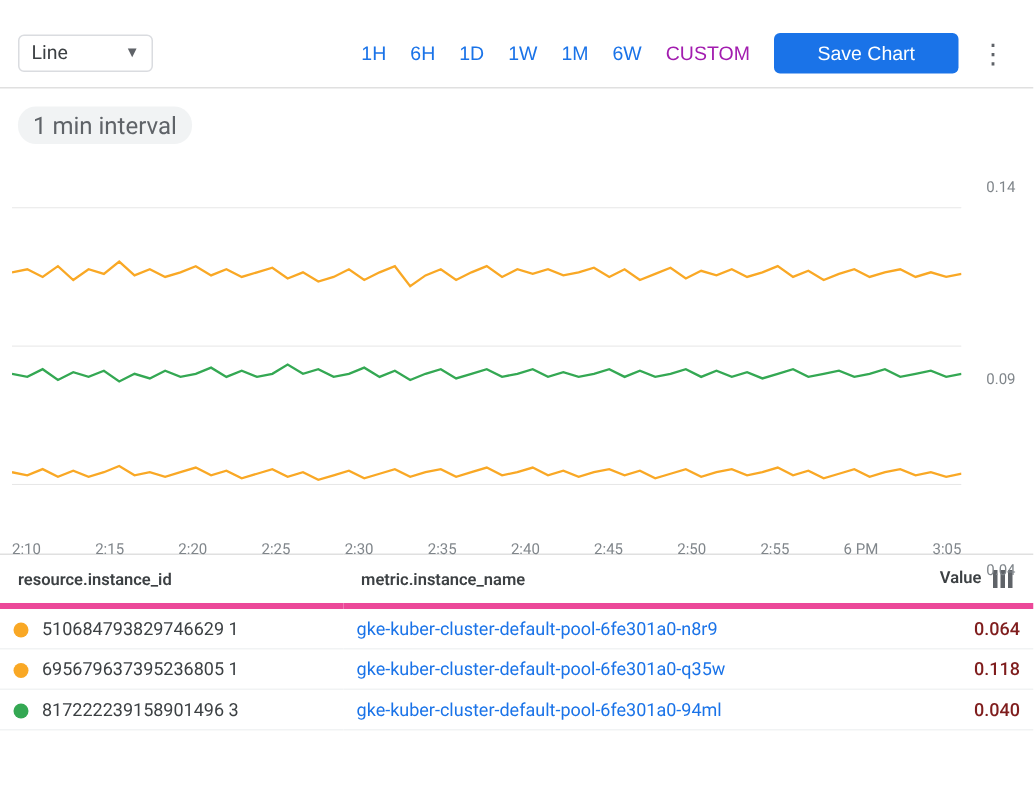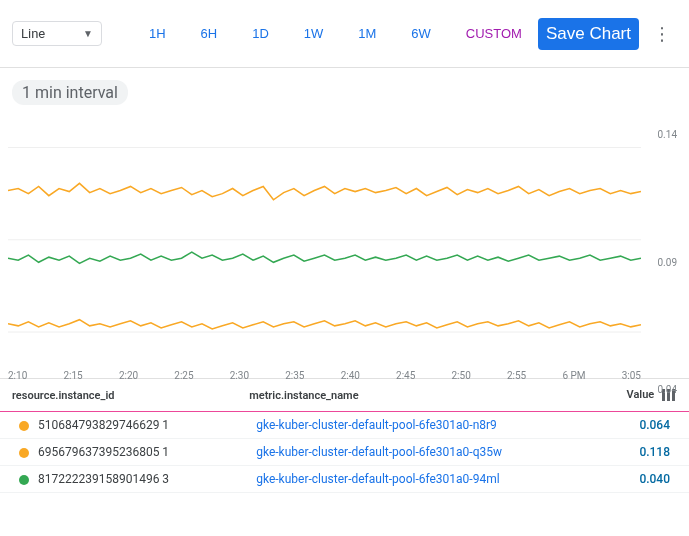--- a/index.html
+++ b/index.html
@@ -3,22 +3,23 @@
   <meta charset="utf-8">
   <style>
     * { box-sizing: border-box; margin: 0; padding: 0; }
     body { font-family: 'Roboto', Arial, sans-serif; font-size: 13px; background: #fff; color: #333; width: 689px; height: 536px; overflow: hidden; }
 
     .toolbar {
       display: flex;
       align-items: center;
       padding: 8px 12px;
       border-bottom: 1px solid #e0e0e0;
-      height: 68px;
+      height: 46px;
       gap: 8px;
+      margin-top: 13px;
     }
 
     .chart-type-select {
       display: flex;
       align-items: center;
       border: 1px solid #dadce0;
       border-radius: 4px;
       padding: 4px 8px;
       cursor: pointer;
       min-width: 90px;
@@ -31,21 +32,21 @@
       font-size: 10px;
       color: #5f6368;
       margin-left: 8px;
     }
 
     .spacer { flex: 1; }
 
     .time-buttons {
       display: flex;
       align-items: center;
-      gap: 19px;
+      gap: 0;
     }
 
     .time-btn {
       padding: 4px 8px;
       font-size: 13px;
       color: #1a73e8;
       background: none;
       border: none;
       cursor: pointer;
       border-radius: 4px;
@@ -57,26 +58,26 @@
       font-size: 13px;
       color: #a21caf;
       background: none;
       border: none;
       cursor: pointer;
       border-radius: 4px;
       font-weight: 500;
     }
 
     .save-chart-btn {
-      padding: 6px 8px;
+      padding: 6px 29px;
       background: #1a73e8;
       color: #fff;
       border: none;
       border-radius: 4px;
-      font-size: 17px;
+      font-size: 13px;
       cursor: pointer;
       font-weight: 500;
     }
 
     .more-btn {
       padding: 4px 6px;
       background: none;
       border: none;
       cursor: pointer;
       color: #5f6368;
@@ -144,36 +145,36 @@
       border-collapse: collapse;
       border-top: 1px solid #e0e0e0;
     }
 
     .legend-table th {
       text-align: left;
       padding: 8px 12px;
       font-size: 11px;
       font-weight: 600;
       color: #3c4043;
-      border-bottom: 1px solid #ec4899;
+      border-bottom: 4px solid #ec4899;
       background: #fff;
     }
 
     .legend-table th.right { text-align: right; }
 
     .legend-table td {
-      padding: 6px 19px;
+      padding: 6px 9px;
       font-size: 12px;
       color: #3c4043;
       border-bottom: 1px solid #f1f3f4;
     }
 
     .legend-table td.value-cell {
       text-align: right;
-      color: #0369a1;
+      color: #7f1d1d;
       font-weight: 500;
     }
 
     .legend-table td.metric-cell {
       color: #1a73e8;
     }
 
     .dot {
       display: inline-block;
       width: 10px;

